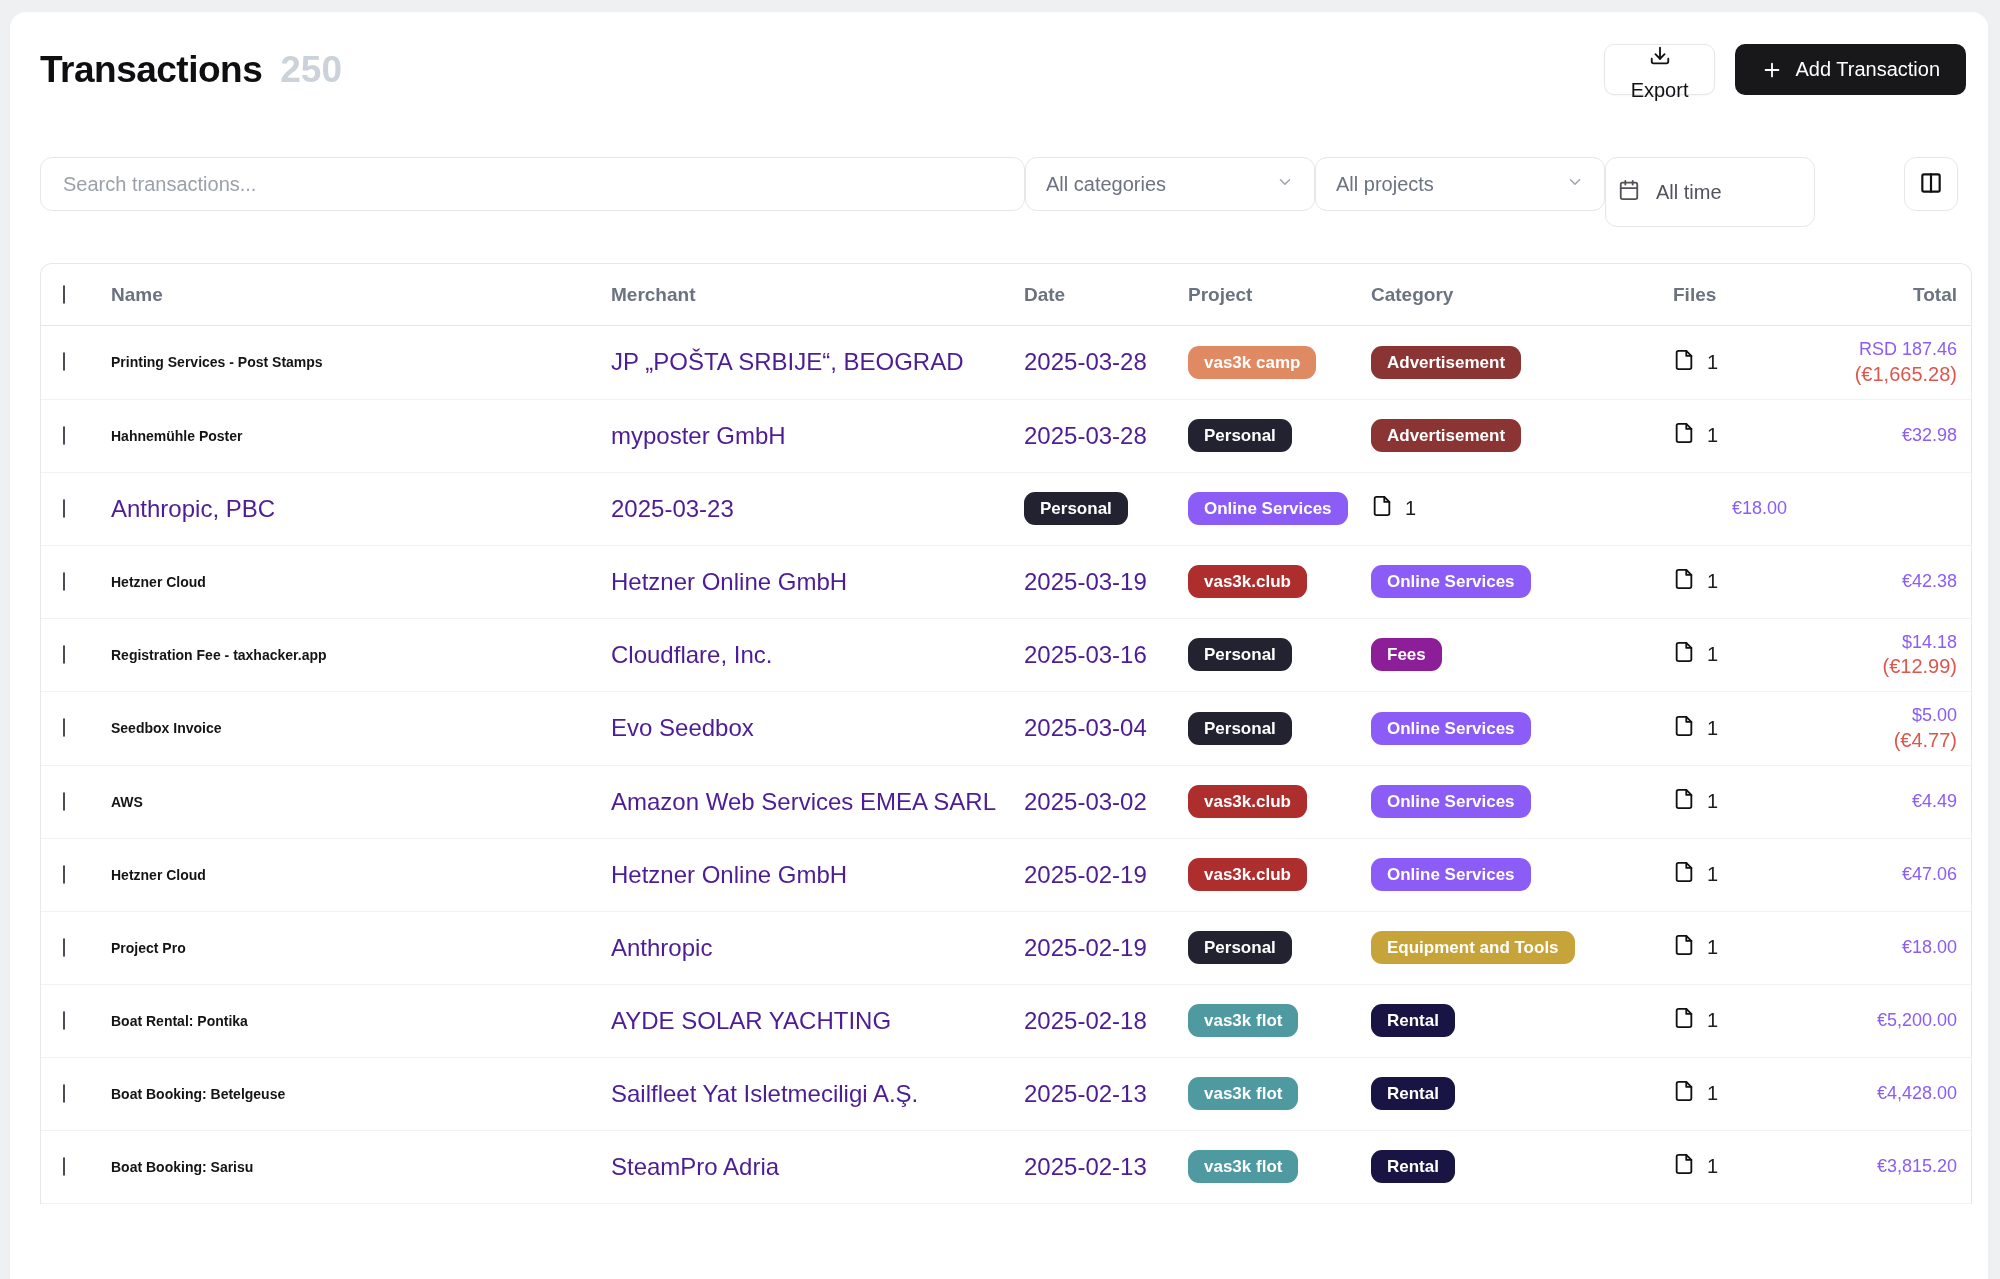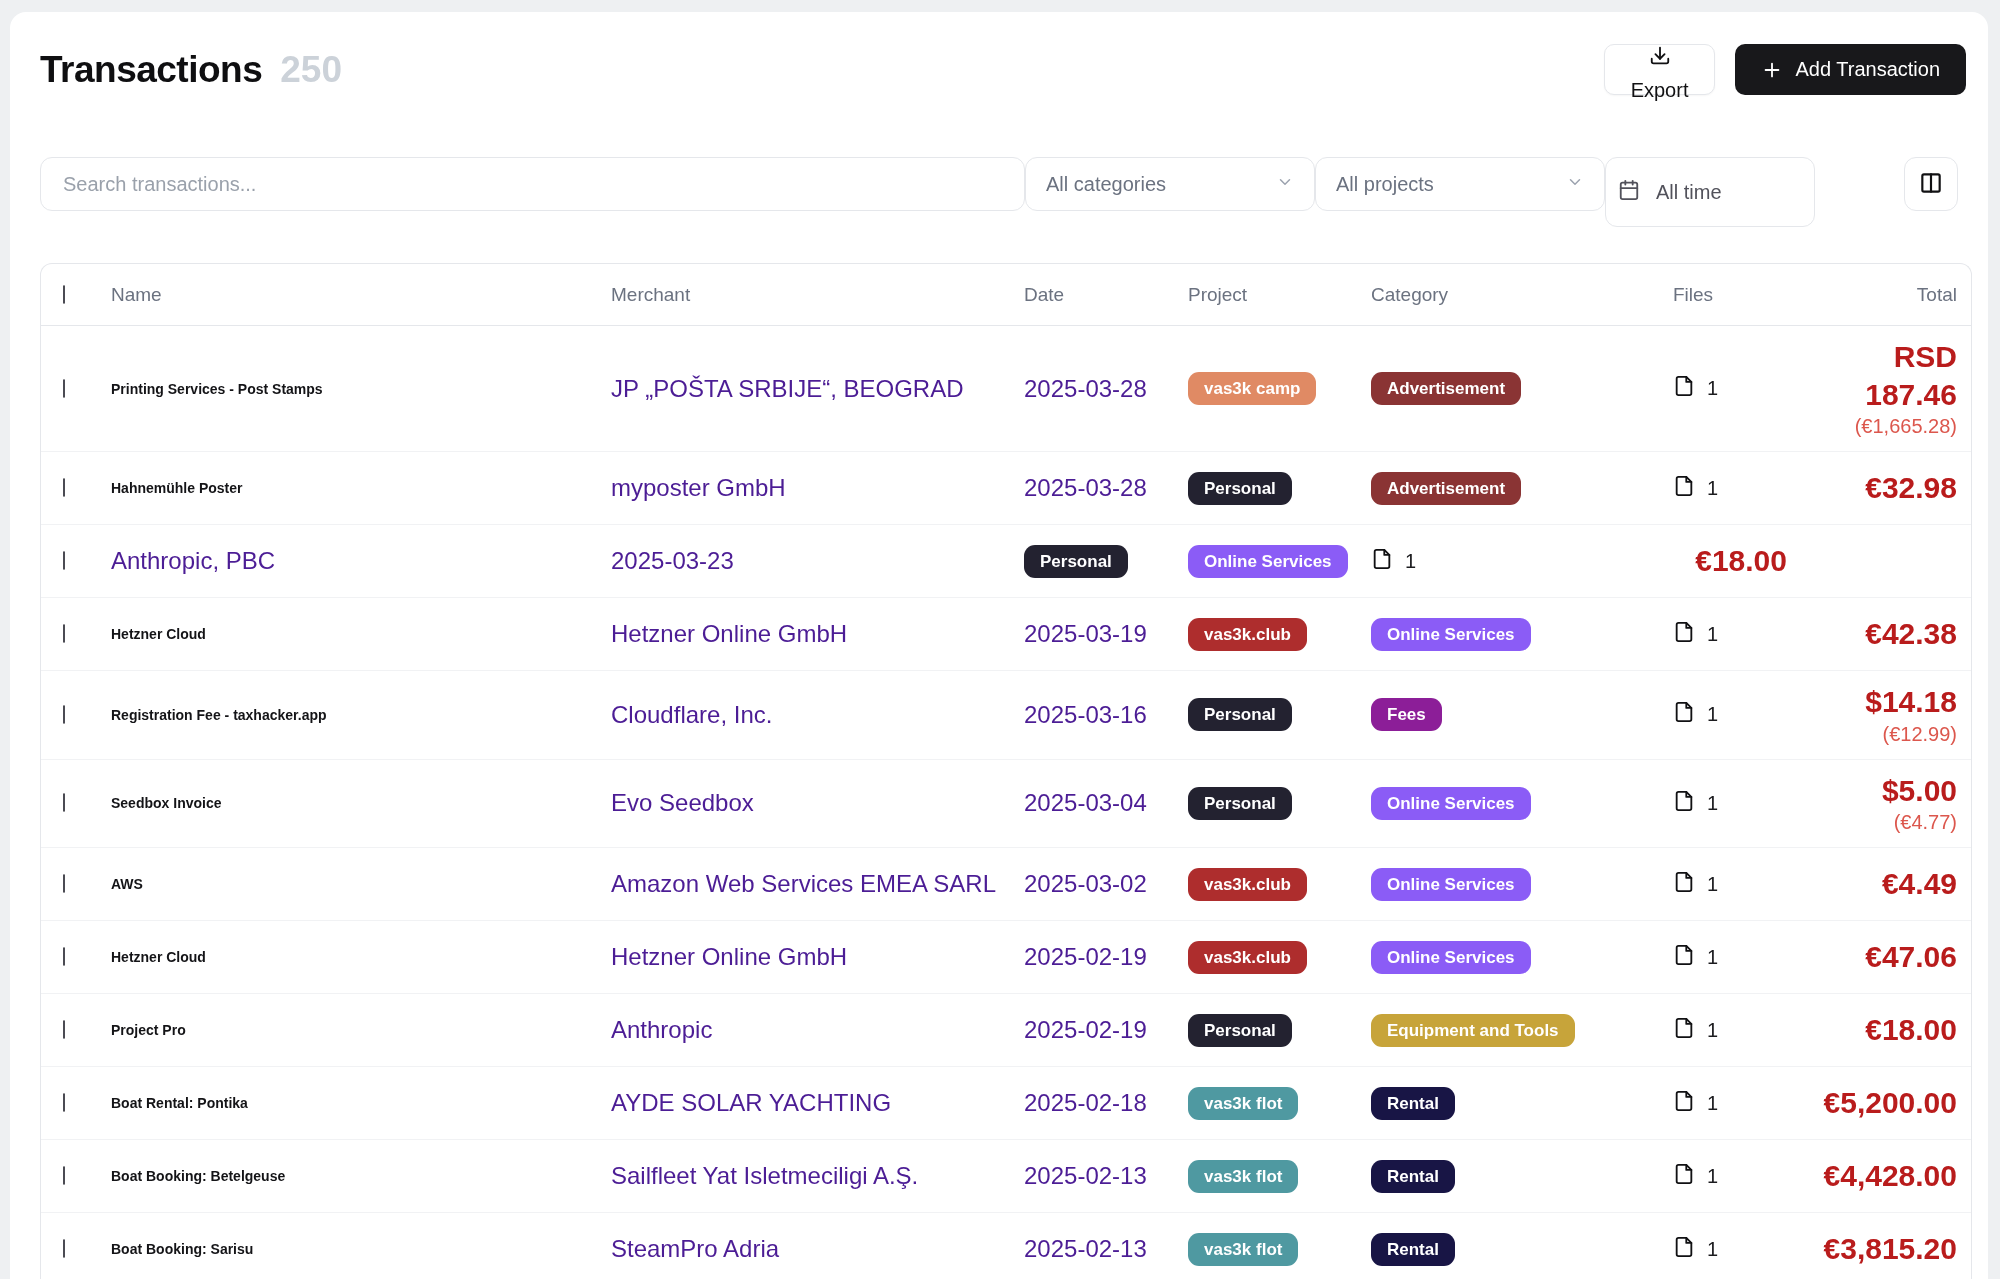--- a/index.html
+++ b/index.html
@@ -41,31 +41,31 @@
               display: flex; align-items: center; gap: 16px; padding: 0 12px;
               font-size: 20px; color: #52525b; cursor: pointer; flex: 0 0 210px; }
   .col-toggle { height: 54px; width: 54px; margin-left: auto; border: 1px solid #e5e7eb; border-radius: 12px;
                 background: #fff; display: flex; align-items: center; justify-content: center; cursor: pointer; }
   
   .table { margin-top: 36px; margin-left: 10px; width: 1932px;
            border: 1px solid #e5e7eb; border-bottom: none; border-radius: 12px 12px 0 0; overflow: hidden; }
   .trow { display: grid; grid-template-columns: 70px 500px 413px 164px 183px 302px 128px 1fr;
           align-items: center; }
   .thead { height: 62px; border-bottom: 1px solid #e5e7eb; }
-  .thead .th { font-size: 19px; font-weight: 400; color: #6b7280; }
+  .thead .th { font-size: 19px; font-weight: 700; color: #6b7280; }
   .cell-check { padding-left: 22px; }
   .checkbox { width: 22px; height: 22px; border: 1.5px solid #4b4b53; border-radius: 6px; background: #fff; cursor: pointer; }
   .cell-total { text-align: right; padding-right: 14px; }
   .rows .trow { min-height: 73px; border-bottom: 1px solid #f1f2f4; padding: 12px 0; }
   .cell-name { font-size: 14px; font-weight: 600; color: #141417; padding-right: 20px; }
   .cell-merchant, .cell-date { font-size: 24px; color: #4c1d95; padding-right: 16px; }
   .badge { display: inline-block; font-size: 17px; font-weight: 600; color: #fff;
            padding: 8px 16px; border-radius: 11px; line-height: 1; white-space: nowrap; }
   .cell-files { display: flex; align-items: center; gap: 12px; font-size: 20px; color: #1c1c1f; }
-  .total-main { font-size: 30px; font-weight: 700; color: #b91c1c; line-height: 1.25; }
+  .total-main { font-size: 18px; font-weight: 400; color: #8b5cf6; line-height: 1.25; }
   .total-sub  { font-size: 20px; color: #dc574d; line-height: 1.3; }
   .total-sub:empty { display: none; }
 </style>
 </head>
 <body>
 
 <div class="card">
 
   <div class="topbar">
     <div class="title-wrap">

